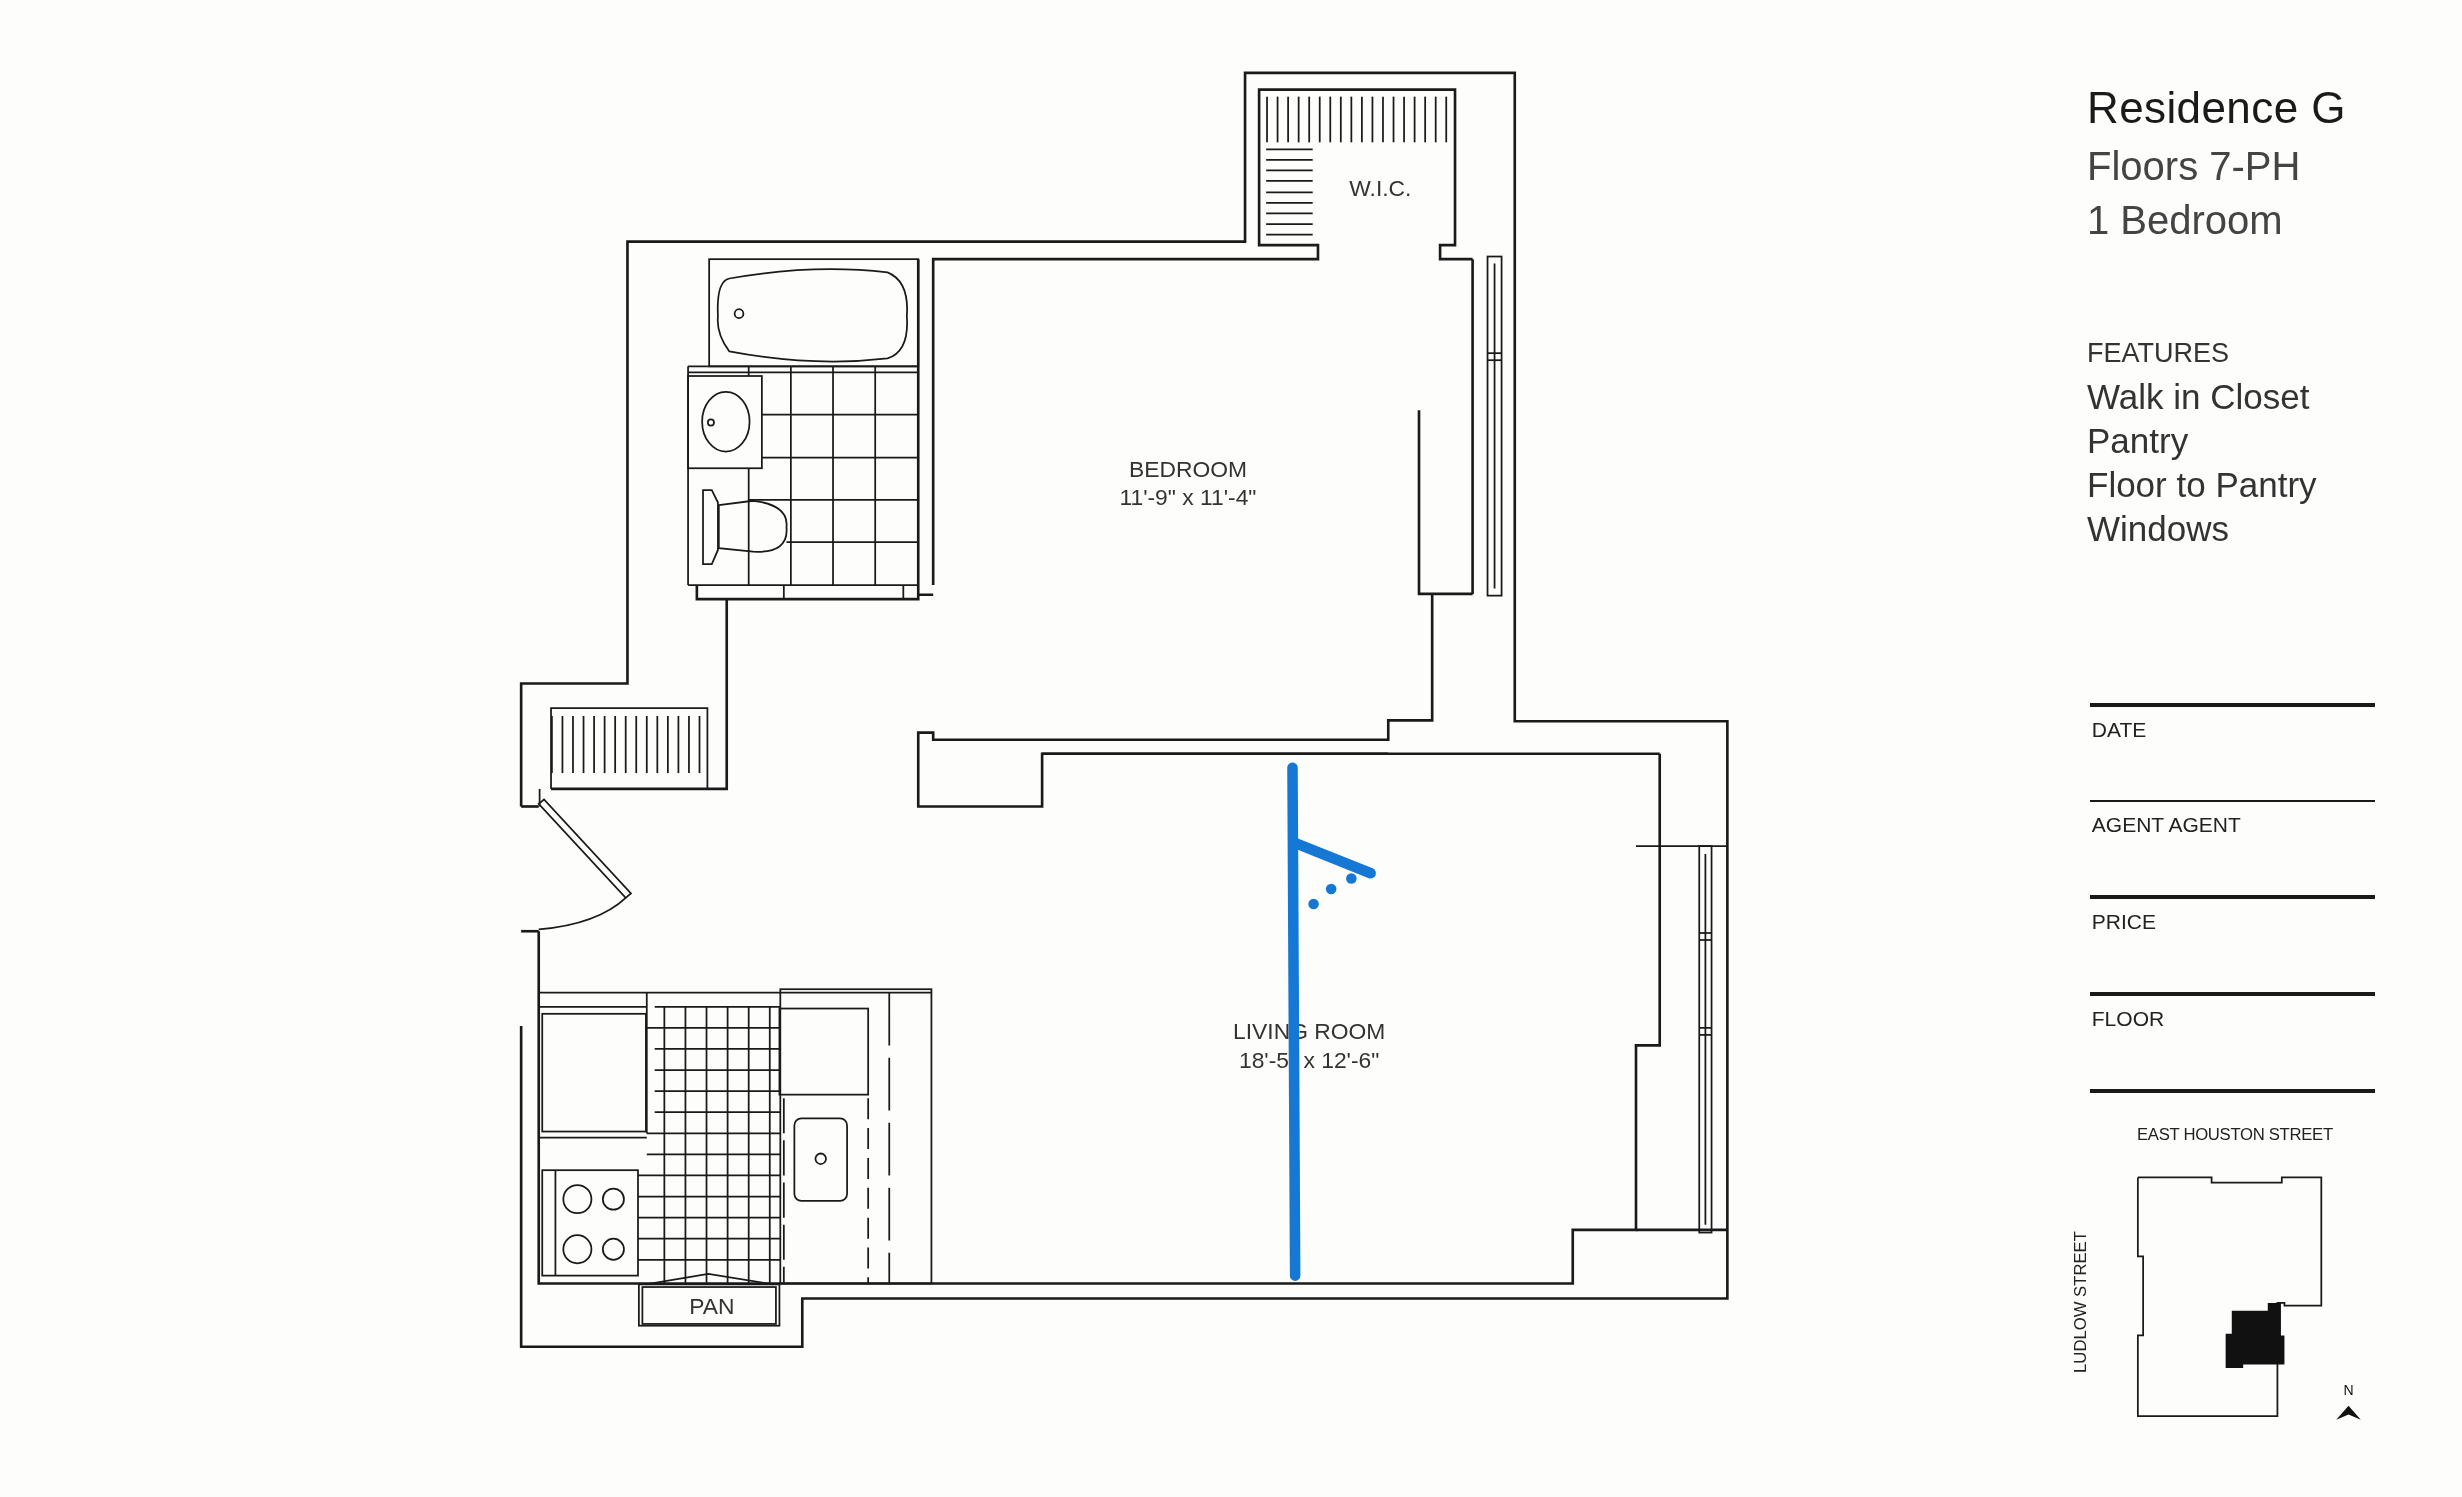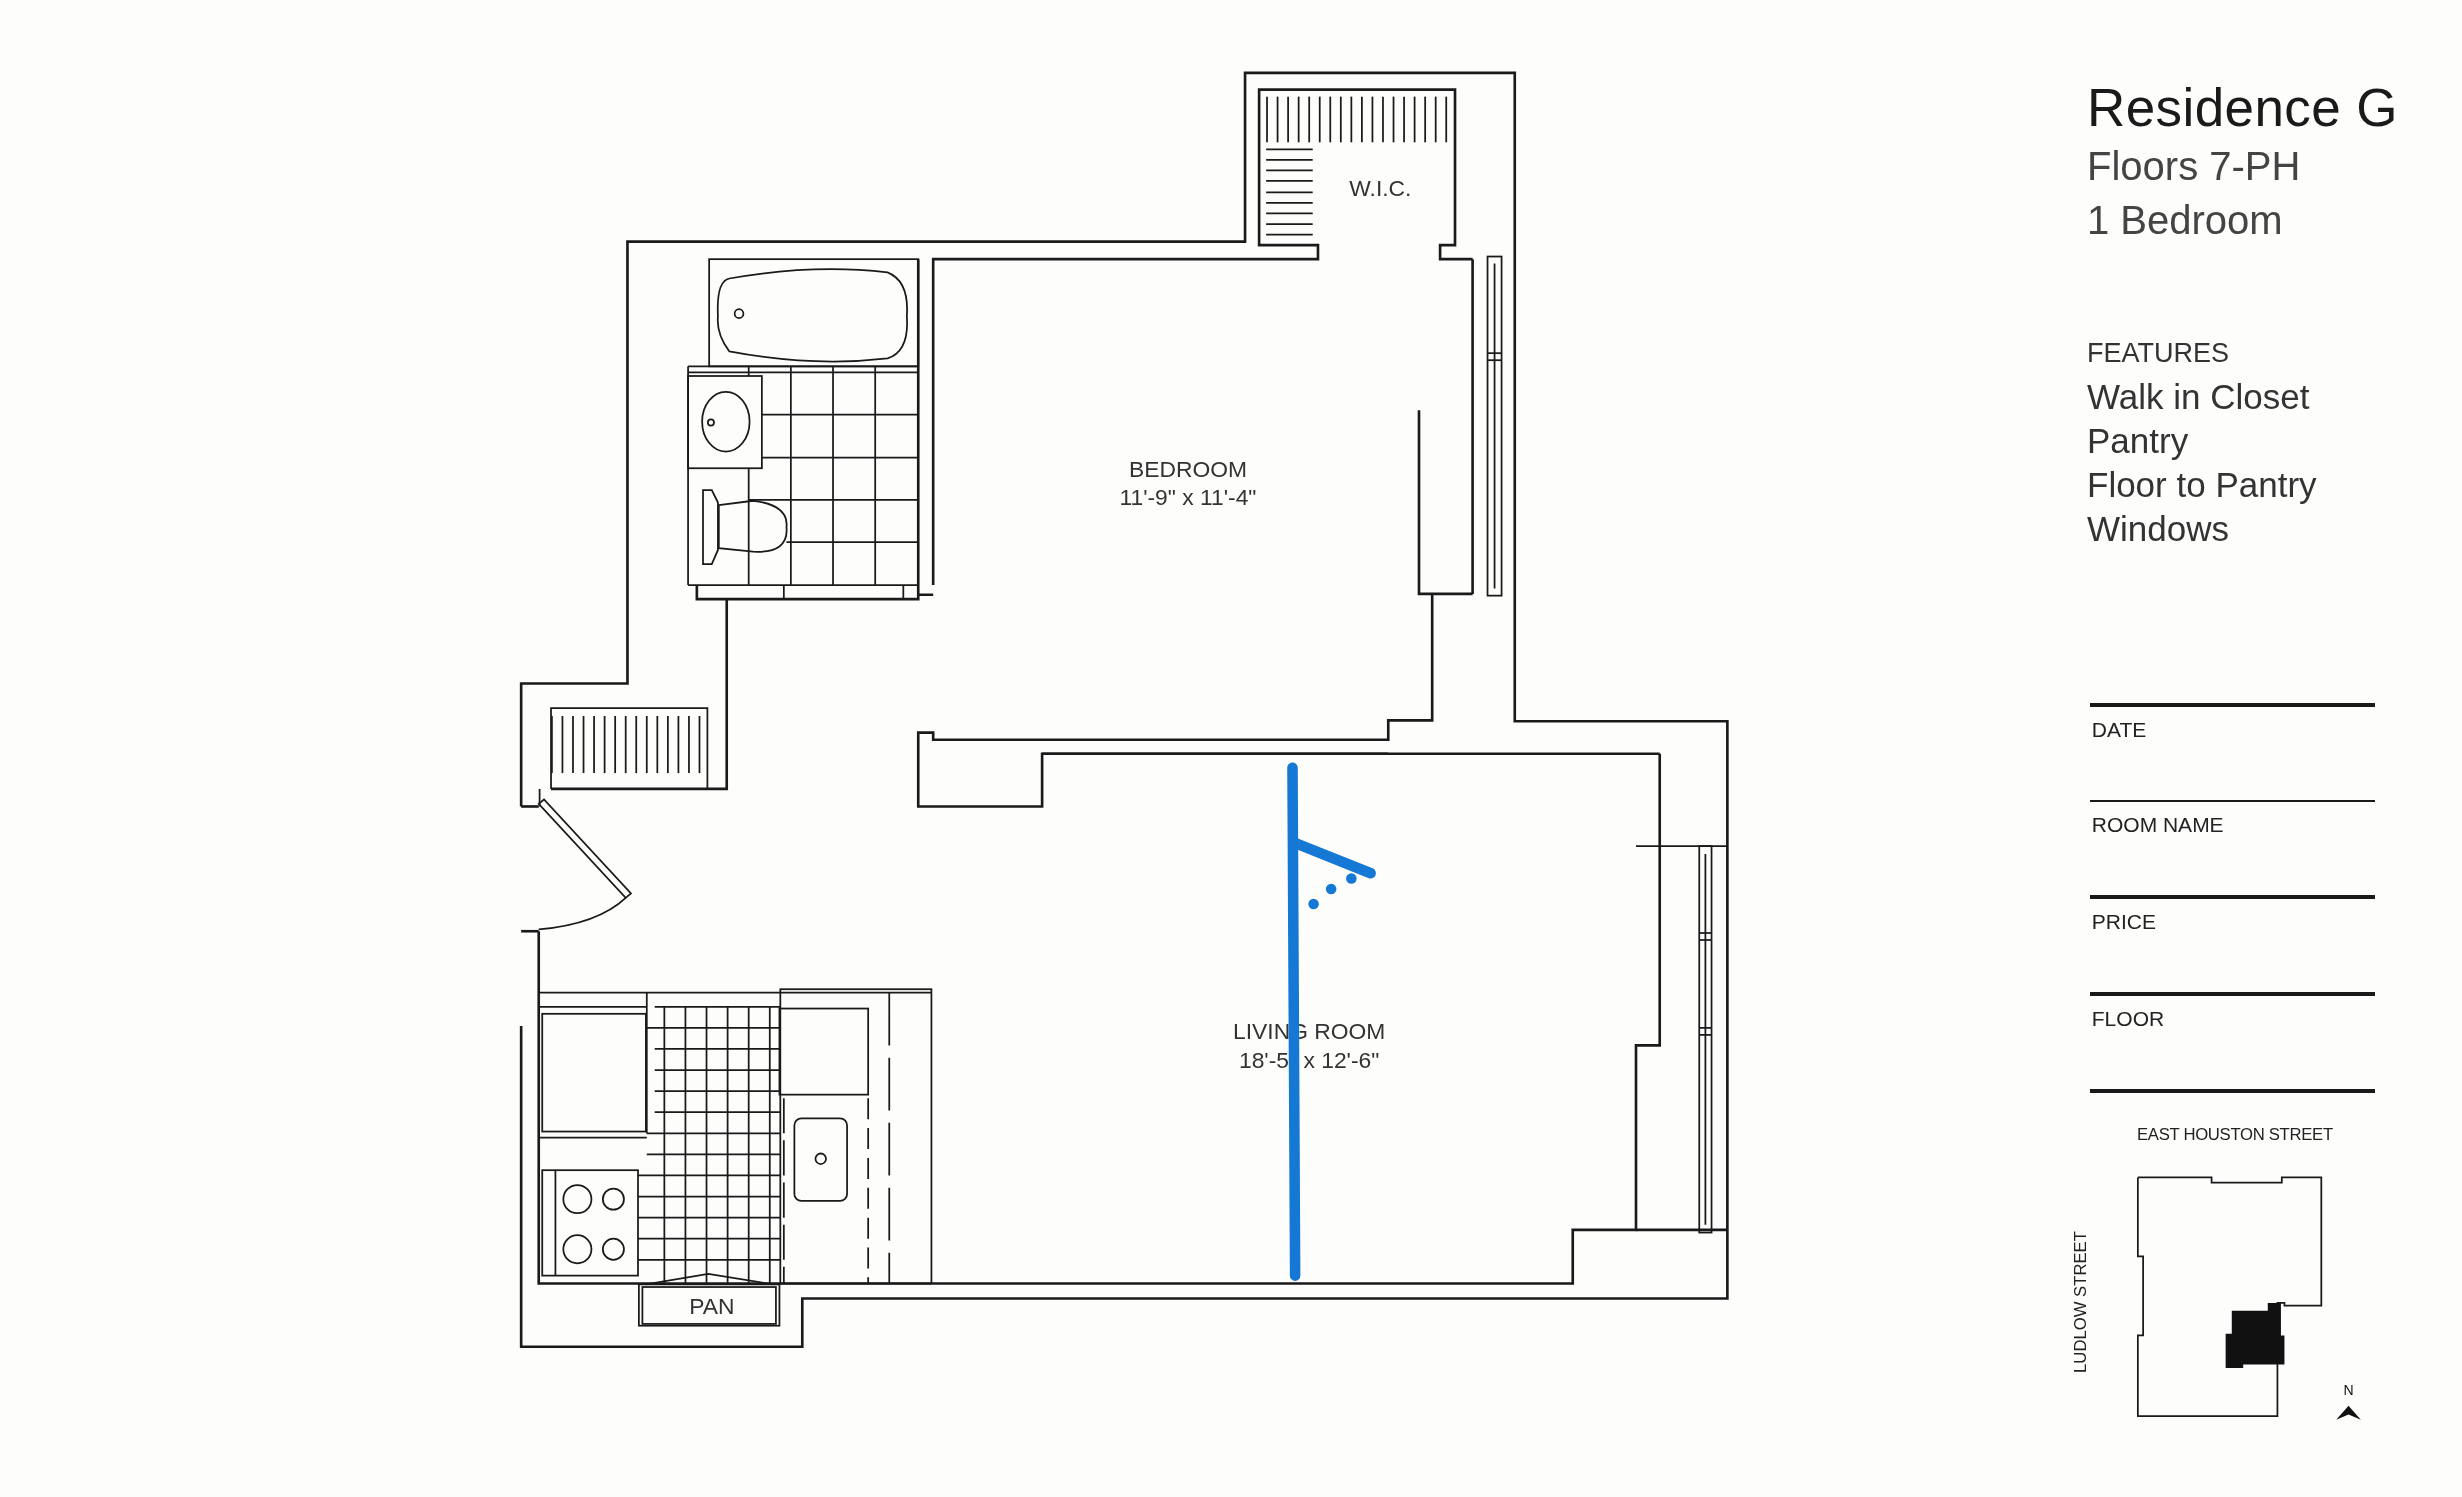--- a/index.html
+++ b/index.html
@@ -2,21 +2,21 @@
 <html style="font-size:14px"><head>
 <meta charset="utf-8">
 <style>
   html,body{margin:0;padding:0;background:#fdfdfc;}
   body{width:2462px;height:1497px;position:relative;overflow:hidden;font-family:"Liberation Sans",sans-serif;color:#1a1a1a;}
   #plan{position:absolute;left:0;top:0;width:2462px;height:1497px;}
   .w{fill:none;stroke:#1a1a1a;stroke-width:3;}
   .t{fill:none;stroke:#1a1a1a;stroke-width:2;}
   .lbl{font-family:"Liberation Sans",sans-serif;fill:#333;font-weight:300;}
   .info{position:absolute;left:2087px;top:76px;}
-  .title{font-size:53px;font-weight:300;color:#1a1a1a;margin:0;line-height:63px;letter-spacing:0.4px;}
+  .title{font-size:44px;font-weight:300;color:#1a1a1a;margin:0;line-height:63px;letter-spacing:0.4px;}
   .sub{font-size:40px;font-weight:300;color:#444;line-height:54px;}
   .features{position:absolute;left:2087px;top:315px;margin-top:16px;}
   .feat-h{font-size:27px;color:#333;line-height:44px;}
   .feat{font-size:35px;color:#333;line-height:44px;}
   .fields{position:absolute;left:2090px;top:703px;width:285px;}
   .field{border-top:4.4px solid #1a1a1a;height:93px;position:relative;}
   .field.thin{border-top-width:2.6px;}
   .field .fl{position:absolute;left:1.8px;top:10.5px;font-size:21px;color:#222;}
   .fields .last{border-top:4.4px solid #1a1a1a;}
   .sitemap{position:absolute;left:2056px;top:1116px;width:334px;height:316px;}
@@ -222,21 +222,21 @@
   <div class="feat">Walk in Closet</div>
   <div class="feat">Pantry</div>
   <div class="feat">Floor to Pantry Windows</div>
 </div>
 
 <div class="fields">
   <div class="field">
     <span class="fl">DATE</span>
   </div>
   <div class="field thin">
-    <span class="fl">ROOM NAME</span>
+    <span class="fl">AGENT AGENT</span>
   </div>
   <div class="field">
     <span class="fl">PRICE</span>
   </div>
   <div class="field">
     <span class="fl">FLOOR</span>
   </div>
   <div class="last"></div>
 </div>
 

